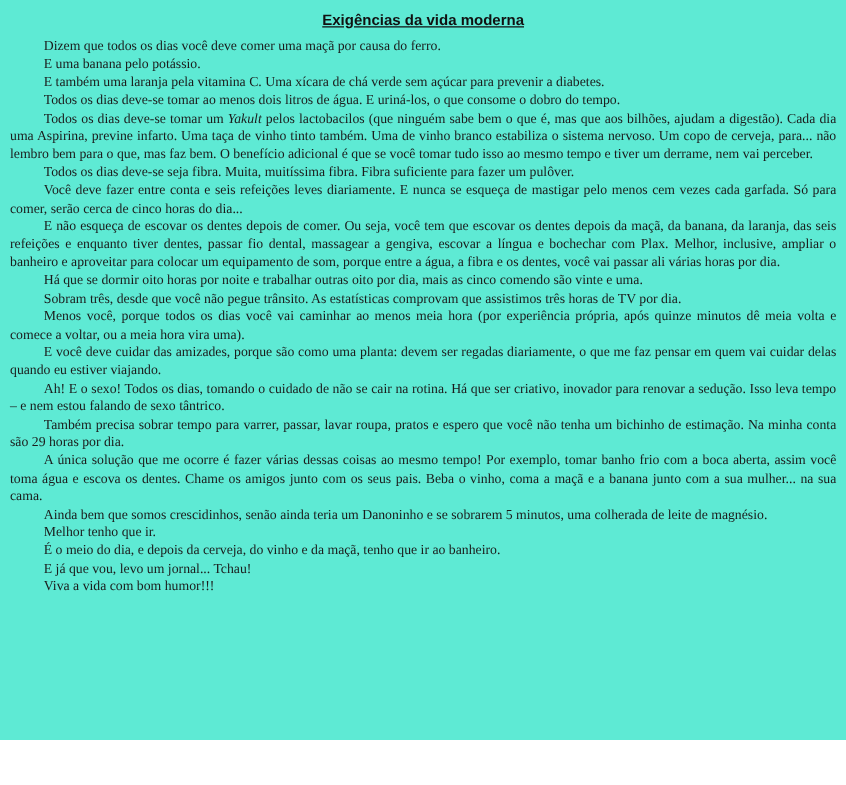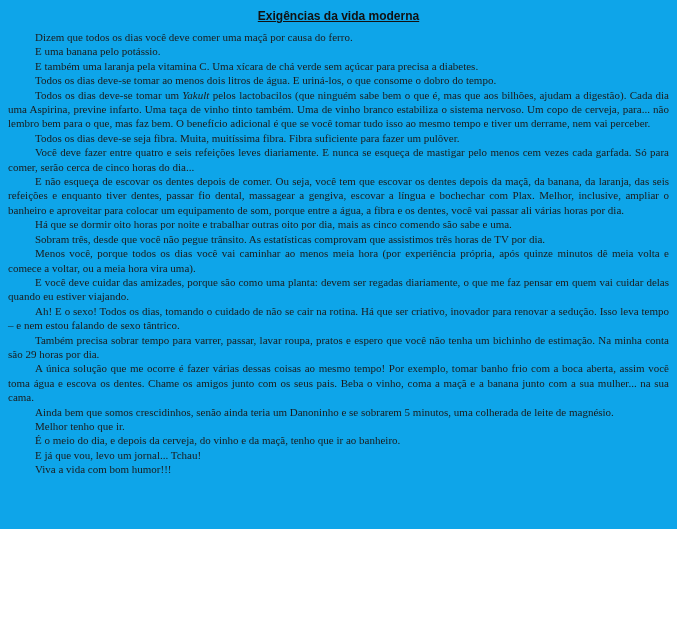--- a/index.html
+++ b/index.html
@@ -3,22 +3,22 @@
 <meta charset="utf-8">
 <style>
   html, body {
     margin: 0;
     padding: 0;
     background: #ffffff;
   }
   .page {
     position: relative;
     width: 677px;
-    height: 529px;
-    background: #0ea5e9;
+    height: 592px;
+    background: #5eead4;
     overflow: hidden;
     font-family: "Liberation Sans", sans-serif;
     color: #1b1b1b;
   }
   .title {
     margin: 9px 0 7px 0;
     text-align: center;
     font-size: 12px;
     font-weight: bold;
     text-decoration: underline;
@@ -54,27 +54,27 @@
   }
 </style>
 </head>
 <body>
 
 <div class="page">
   <h1 class="title">Exigências da vida moderna</h1>
   <div class="doc-body">
       <p class="para"><span>Dizem que todos os dias você deve comer uma maçã por causa do ferro.</span></p>
       <p class="para"><span>E uma banana pelo potássio.</span></p>
-      <p class="para"><span>E também uma laranja pela vitamina C. Uma xícara de chá verde sem açúcar para precisa a diabetes.</span></p>
+      <p class="para"><span>E também uma laranja pela vitamina C. Uma xícara de chá verde sem açúcar para prevenir a diabetes.</span></p>
       <p class="para"><span>Todos os dias deve-se tomar ao menos dois litros de água. E uriná-los, o que consome o dobro do tempo.</span></p>
       <p class="para"><span>Todos os dias deve-se tomar um </span><span class="italic">Yakult</span><span> pelos lactobacilos (que ninguém sabe bem o que é, mas que aos bilhões, ajudam a digestão). Cada dia uma Aspirina, previne infarto. Uma taça de vinho tinto também. Uma de vinho branco estabiliza o sistema nervoso. Um copo de cerveja, para... não lembro bem para o que, mas faz bem. O benefício adicional é que se você tomar tudo isso ao mesmo tempo e tiver um derrame, nem vai perceber.</span></p>
       <p class="para"><span>Todos os dias deve-se seja fibra. Muita, muitíssima fibra. Fibra suficiente para fazer um pulôver.</span></p>
-      <p class="para"><span>Você deve fazer entre quatro e seis refeições leves diariamente. E nunca se esqueça de mastigar pelo menos cem vezes cada garfada. Só para comer, serão cerca de cinco horas do dia...</span></p>
+      <p class="para"><span>Você deve fazer entre conta e seis refeições leves diariamente. E nunca se esqueça de mastigar pelo menos cem vezes cada garfada. Só para comer, serão cerca de cinco horas do dia...</span></p>
       <p class="para"><span>E não esqueça de escovar os dentes depois de comer. Ou seja, você tem que escovar os dentes depois da maçã, da banana, da laranja, das seis refeições e enquanto tiver dentes, passar fio dental, massagear a gengiva, escovar a língua e bochechar com Plax. Melhor, inclusive, ampliar o banheiro e aproveitar para colocar um equipamento de som, porque entre a água, a fibra e os dentes, você vai passar ali várias horas por dia.</span></p>
-      <p class="para"><span>Há que se dormir oito horas por noite e trabalhar outras oito por dia, mais as cinco comendo são sabe e uma.</span></p>
+      <p class="para"><span>Há que se dormir oito horas por noite e trabalhar outras oito por dia, mais as cinco comendo são vinte e uma.</span></p>
       <p class="para"><span>Sobram três, desde que você não pegue trânsito. As estatísticas comprovam que assistimos três horas de TV por dia.</span></p>
       <p class="para"><span>Menos você, porque todos os dias você vai caminhar ao menos meia hora (por experiência própria, após quinze minutos dê meia volta e comece a voltar, ou a meia hora vira uma).</span></p>
       <p class="para"><span>E você deve cuidar das amizades, porque são como uma planta: devem ser regadas diariamente, o que me faz pensar em quem vai cuidar delas quando eu estiver viajando.</span></p>
       <p class="para"><span>Ah! E o sexo! Todos os dias, tomando o cuidado de não se cair na rotina. Há que ser criativo, inovador para renovar a sedução. Isso leva tempo – e nem estou falando de sexo tântrico.</span></p>
       <p class="para"><span>Também precisa sobrar tempo para varrer, passar, lavar roupa, pratos e espero que você não tenha um bichinho de estimação. Na minha conta são 29 horas por dia.</span></p>
       <p class="para"><span>A única solução que me ocorre é fazer várias dessas coisas ao mesmo tempo! Por exemplo, tomar banho frio com a boca aberta, assim você toma água e escova os dentes. Chame os amigos junto com os seus pais. Beba o vinho, coma a maçã e a banana junto com a sua mulher... na sua cama.</span></p>
       <p class="para"><span>Ainda bem que somos crescidinhos, senão ainda teria um Danoninho e se sobrarem 5 minutos, uma colherada de leite de magnésio.</span></p>
       <p class="para"><span>Melhor tenho que ir.</span></p>
       <p class="para"><span>É o meio do dia, e depois da cerveja, do vinho e da maçã, tenho que ir ao banheiro.</span></p>
       <p class="para"><span>E já que vou, levo um jornal... Tchau!</span></p>

